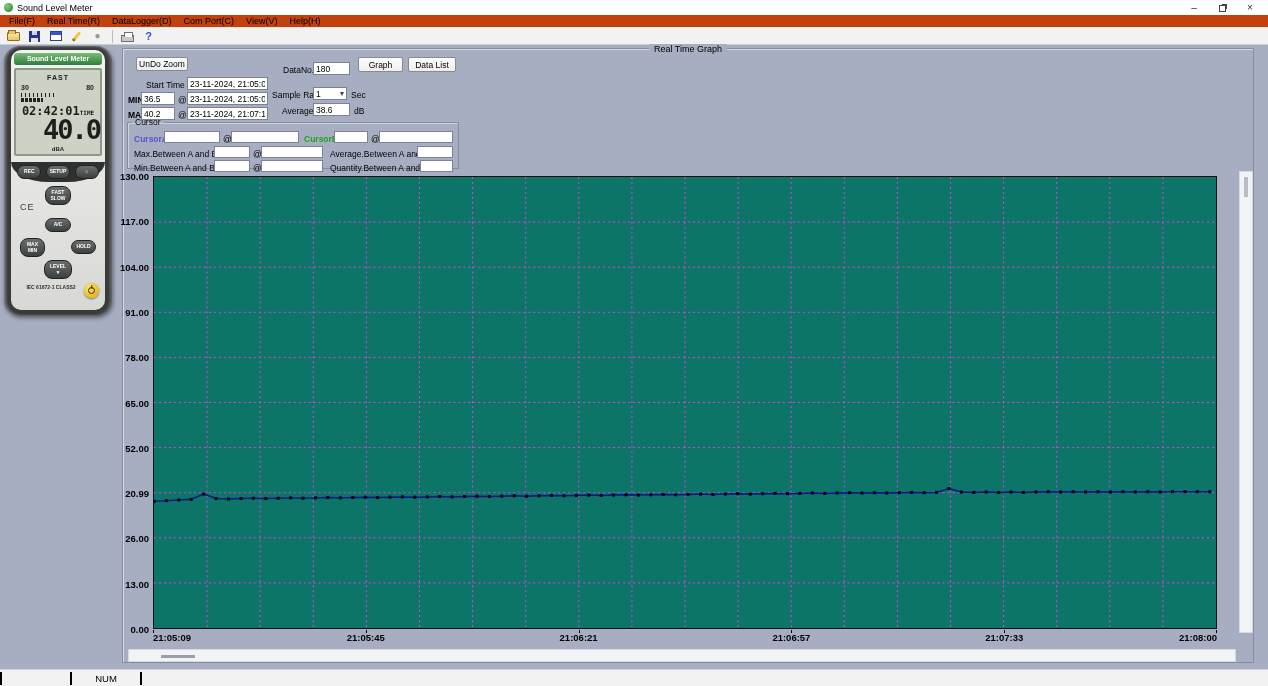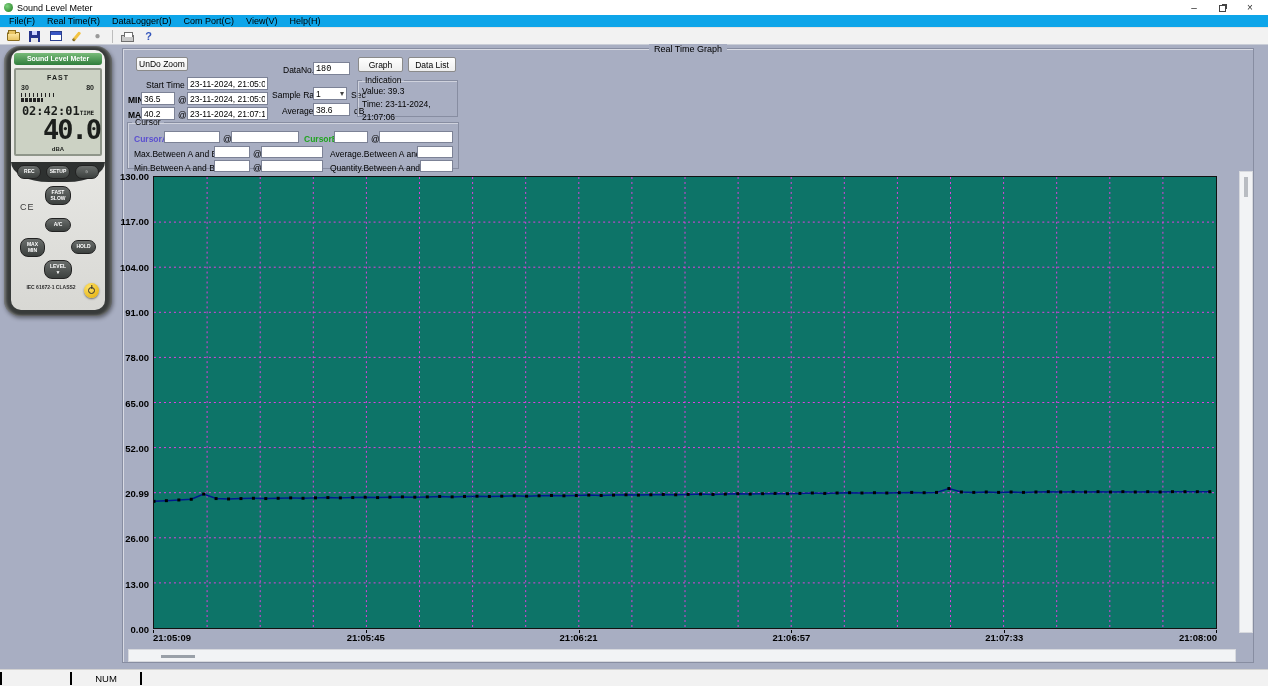--- a/index.html
+++ b/index.html
@@ -8,21 +8,21 @@
   .window { width:1268px; height:686px; display:flex; flex-direction:column; background:#a8aec2; }
 
   
   .titlebar { height:15px; background:#ffffff; display:flex; align-items:center; padding:0 4px; flex:0 0 auto; }
   .app-icon { width:9px; height:9px; border-radius:50%; background:radial-gradient(circle at 35% 35%, #7fd27f, #1d7a1d); margin-right:4px; flex:0 0 auto; }
   .title-text { font-size:9px; flex:1 1 auto; }
   .winbtn { width:28px; height:13px; display:flex; align-items:center; justify-content:center; font-size:10px; color:#333; }
   .restore-box { width:7px; height:7px; border:1px solid #444; box-shadow:2px -2px 0 -1px #444; margin-top:2px; }
 
   
-  .menubar { height:13px; background:#0ea5e9; display:flex; align-items:center; padding-left:3px; gap:0; border-bottom:1px solid #e4e4e4; flex:0 0 auto; }
+  .menubar { height:13px; background:#c2410c; display:flex; align-items:center; padding-left:3px; gap:0; border-bottom:1px solid #e4e4e4; flex:0 0 auto; }
   .menu-item { font-size:9px; padding:0 6px; }
 
   
   .toolbar { height:17px; background:#f2f2f2; border-bottom:1px solid #c9cdd6; display:flex; align-items:center; padding-left:4px; gap:2px; flex:0 0 auto; }
   .tbtn { width:19px; height:15px; display:flex; align-items:center; justify-content:center; }
   .tsep { width:1px; height:13px; background:#bdbdbd; margin:0 3px; }
   .ic-folder { width:13px; height:9px; background:linear-gradient(#ffe9a6,#e8c464); border:1px solid #8a6d1f; border-radius:1px; position:relative; }
   .ic-folder::before { content:""; position:absolute; top:-3px; left:0; width:6px; height:3px; background:#e8c464; border:1px solid #8a6d1f; border-bottom:none; }
   .ic-floppy { width:11px; height:11px; background:#27348b; position:relative; }
   .ic-floppy::before { content:""; position:absolute; top:0; left:3px; width:5px; height:4px; background:#cfd4ff; }
@@ -196,43 +196,36 @@
       <input class="field" style="left: 18px; top: 43px; width: 34px;" value="36.5">
       <span class="slabel pos" style="left:55px; top:46px;">@</span>
       <input class="field" style="left: 64px; top: 43px; width: 81px;" value="23-11-2024, 21:05:09">
 
       <span class="slabel pos" style="left:5px; top:61px; font-weight:bold;">MAX</span>
       <input class="field" style="left: 18px; top: 58px; width: 34px;" value="40.2">
       <span class="slabel pos" style="left:55px; top:61px;">@</span>
       <input class="field" style="left: 64px; top: 58px; width: 81px;" value="23-11-2024, 21:07:18">
 
       <span class="slabel pos" style="left:160px; top:16px;">DataNo.</span>
-      <input class="field" style="left: 190px; top: 13px; width: 37px; font-family: Liberation Mono, monospace;" value="180">
+      <input class="field" style="left: 190px; top: 13px; width: 37px;" value="180">
 
       <span class="slabel pos" style="left:149px; top:41px;">Sample Rate</span>
       <div class="combo" style="left:190px; top:38px; width:34px;">
         <span>1</span>
         <span class="arrow">▾</span>
       </div>
       <span class="slabel pos" style="left:228px; top:41px;">Sec</span>
 
       <span class="slabel pos" style="left:159px; top:57px;">Average</span>
       <input class="field" style="left: 190px; top: 54px; width: 37px;" value="38.6">
       <span class="slabel pos" style="left:231px; top:57px;">dB</span>
 
       <button class="btn" style="left:235px; top:8px; width:45px; height:15px;">Graph</button>
       <button class="btn" style="left:285px; top:8px; width:48px; height:15px;">Data List</button>
 
-      <fieldset class="sub" style="left:234px; top:26px; width:101px; height:42px;">
-        <legend>Indication</legend>
-        <div style="padding:0 4px; font-size:8.5px; line-height:13px;">
-          <div><span>Value:</span> <span>39.3</span></div>
-          <div><span>Time:</span> <span>23-11-2024, 21:07:06</span></div>
-        </div>
-      </fieldset>
 
       <fieldset class="sub" style="left:4px; top:68px; width:332px; height:52px;">
         <legend>Cursor</legend>
         <span class="slabel pos cursorA-label" style="left:6px; top:7px;">CursorA</span>
         <input class="field" style="left: 36px; top: 4px; width: 56px; height: 12px;">
         <span class="slabel pos" style="left:95px; top:7px;">@</span>
         <input class="field" style="left: 103px; top: 4px; width: 68px; height: 12px;">
         <span class="slabel pos cursorB-label" style="left:176px; top:7px;">CursorB</span>
         <input class="field" style="left: 206px; top: 4px; width: 34px; height: 12px;">
         <span class="slabel pos" style="left:243px; top:7px;">@</span>

